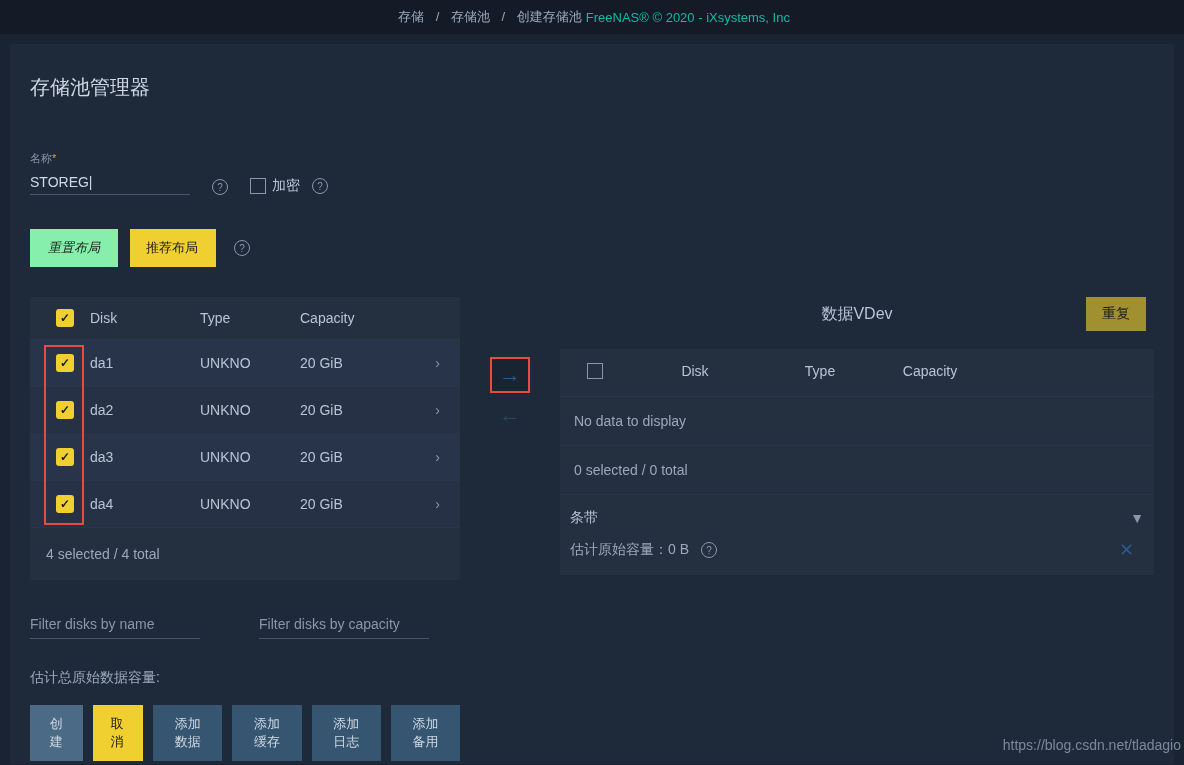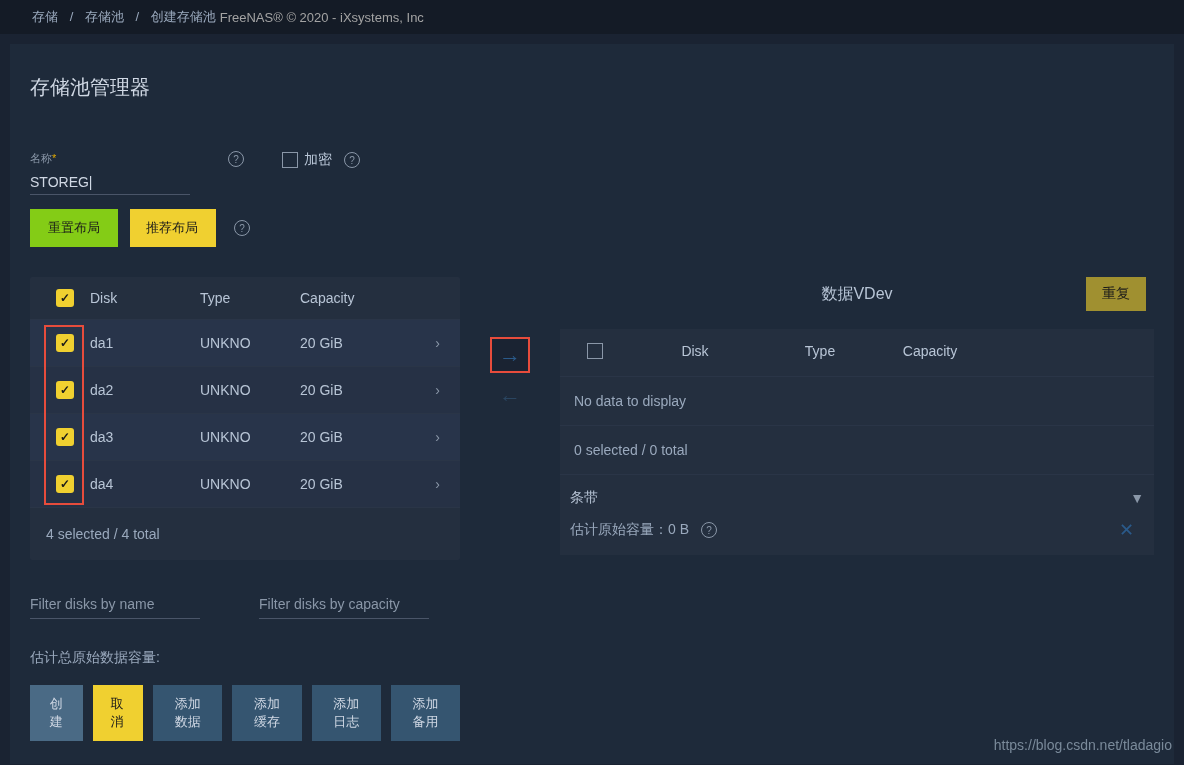--- a/index.html
+++ b/index.html
@@ -7,37 +7,37 @@
   background: #1a2332;
   color: #b8c5d6;
   font-family: "Segoe UI", Arial, sans-serif;
   font-size: 14px;
   width: 1184px;
   height: 765px;
   overflow: hidden;
 }
 .topbar {
   display: flex;
-  justify-content: flex-start;
+  justify-content: center;
   align-items: center;
   padding: 8px 28px;
   background: #141b26;
   font-size: 13px;
 }
 .breadcrumb { color: #9aa9bd; }
 .breadcrumb span { margin: 0 4px; }
-.copyright { color: #a3a3a3; font-size: 13px; }
+.copyright { color: #14b8a6; font-size: 13px; }
 .main {
   background: #1e2a3a;
   margin: 10px;
   padding: 30px 20px 20px 20px;
   height: 720px;
 }
 .page-title { color: #d0d8e4; font-size: 20px; font-weight: 400; margin-bottom: 50px; }
-.name-row { display: flex; align-items: flex-start; gap: 32px; margin-bottom: 14px; }
+.name-row { display: flex; align-items: flex-end; gap: 16px; margin-bottom: 34px; }
 .field { display: flex; flex-direction: column; }
 .field-label { font-size: 11px; color: #8a97a8; margin-bottom: 4px; }
 .field-label .req { color: #e0a800; }
 .field-input {
   background: transparent;
   border: none;
   border-bottom: 1px solid #4a5568;
   color: #d0d8e4;
   padding: 4px 0;
   width: 160px;
@@ -60,21 +60,21 @@
   background: transparent;
 }
 .btn-row { display: flex; align-items: center; gap: 12px; margin-bottom: 30px; }
 .btn {
   padding: 10px 18px;
   font-size: 13px;
   border: none;
   cursor: pointer;
   font-weight: 500;
 }
-.btn-olive { background: #84cc16; color: #1a1a1a; }
+.btn-olive { background: #86efac; color: #1a1a1a; font-style: italic; }
 .btn-yellow { background: #f0d030; color: #1a1a1a; padding-left: 16px; }
 .btn-blue { background: #355570; color: #d0d8e4; }
 .btn-blue-light { background: #4a6a85; color: #d0d8e4; }
 
 .columns { display: flex; gap: 20px; align-items: flex-start; }
 .col-left { width: 430px; }
 .col-mid { width: 60px; display: flex; flex-direction: column; align-items: center; padding-top: 60px; }
 .col-right { flex: 1; }
 
 .section-title { text-align: center; font-size: 16px; color: #b8c5d6; margin-bottom: 25px; }
@@ -143,21 +143,21 @@
 .vdev-foot { padding: 16px 14px; color: #9aa9bd; border-top: 1px solid #2a3547; }
 
 .vdev-select { display: flex; align-items: center; justify-content: space-between; padding: 14px 10px 6px 10px; border-top: 1px solid #2a3547; }
 .vdev-select .sel { color: #b8c5d6; }
 .vdev-select .drop { color: #8a97a8; }
 .vdev-info { padding: 6px 10px 14px 10px; color: #9aa9bd; display: flex; align-items: center; gap: 6px; }
 .vdev-x { color: #2a5a8a; margin-left: auto; font-size: 18px; padding-right: 10px; }
 
 .watermark {
   position: absolute;
-  right: 12px; bottom: 12px;
+  right: 3px; bottom: 12px;
   color: #7a8a9a;
   font-size: 14px;
 }
 .left-wrap { position: relative; }
 </style>
 </head>
 <body>
 
 <div class="topbar">
   <div class="breadcrumb">

